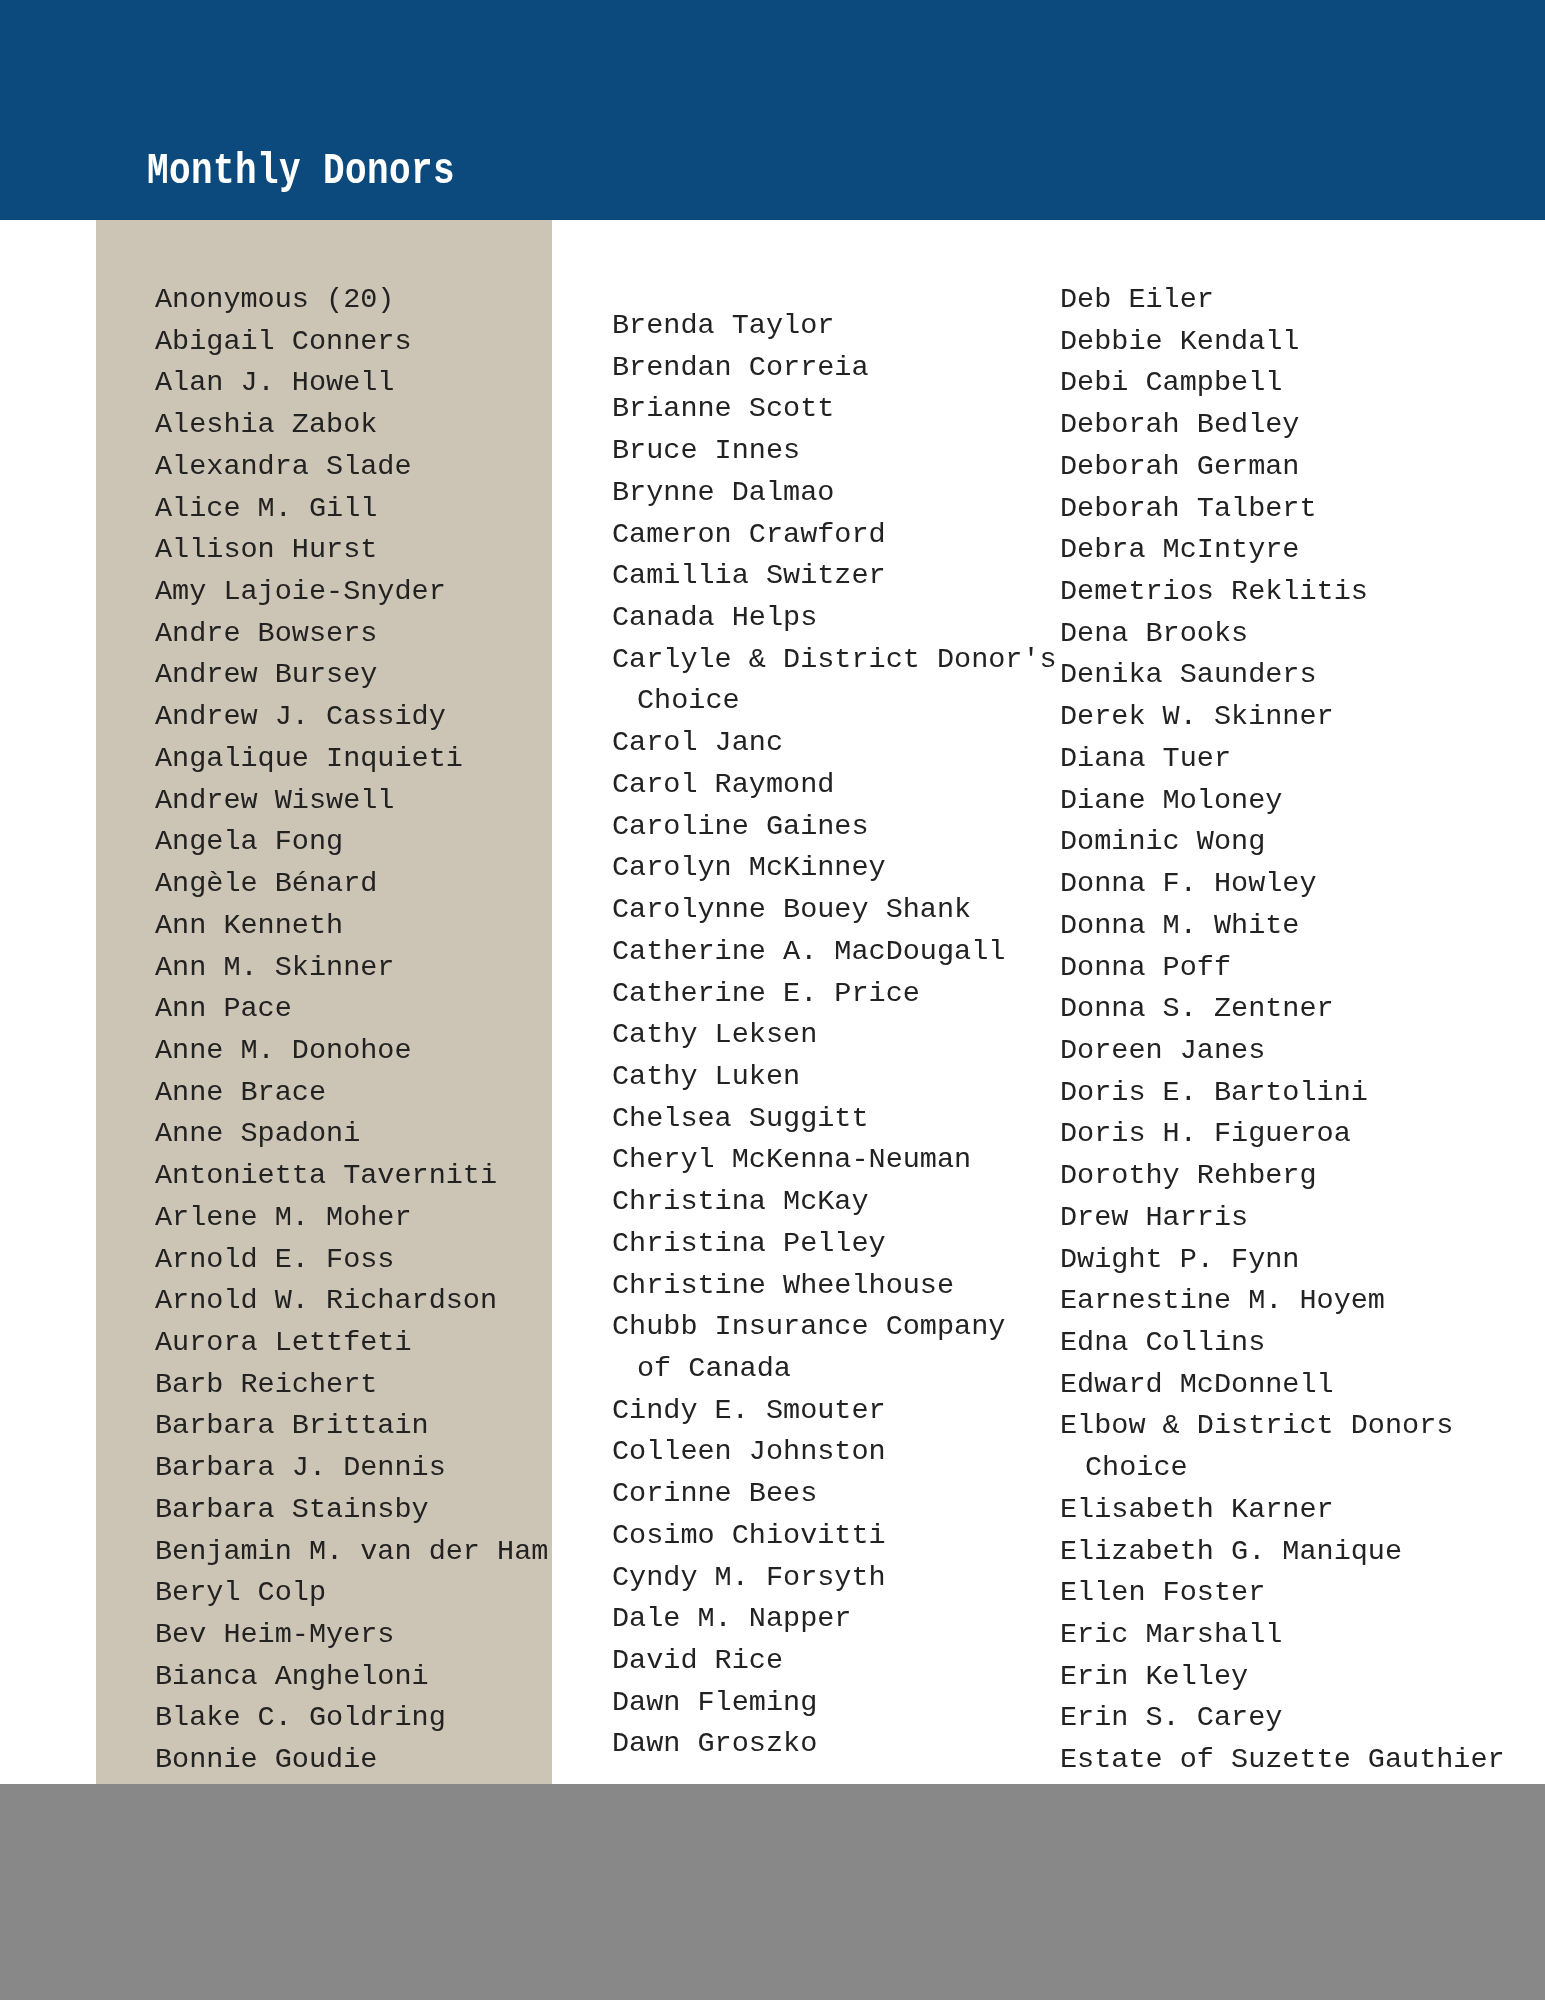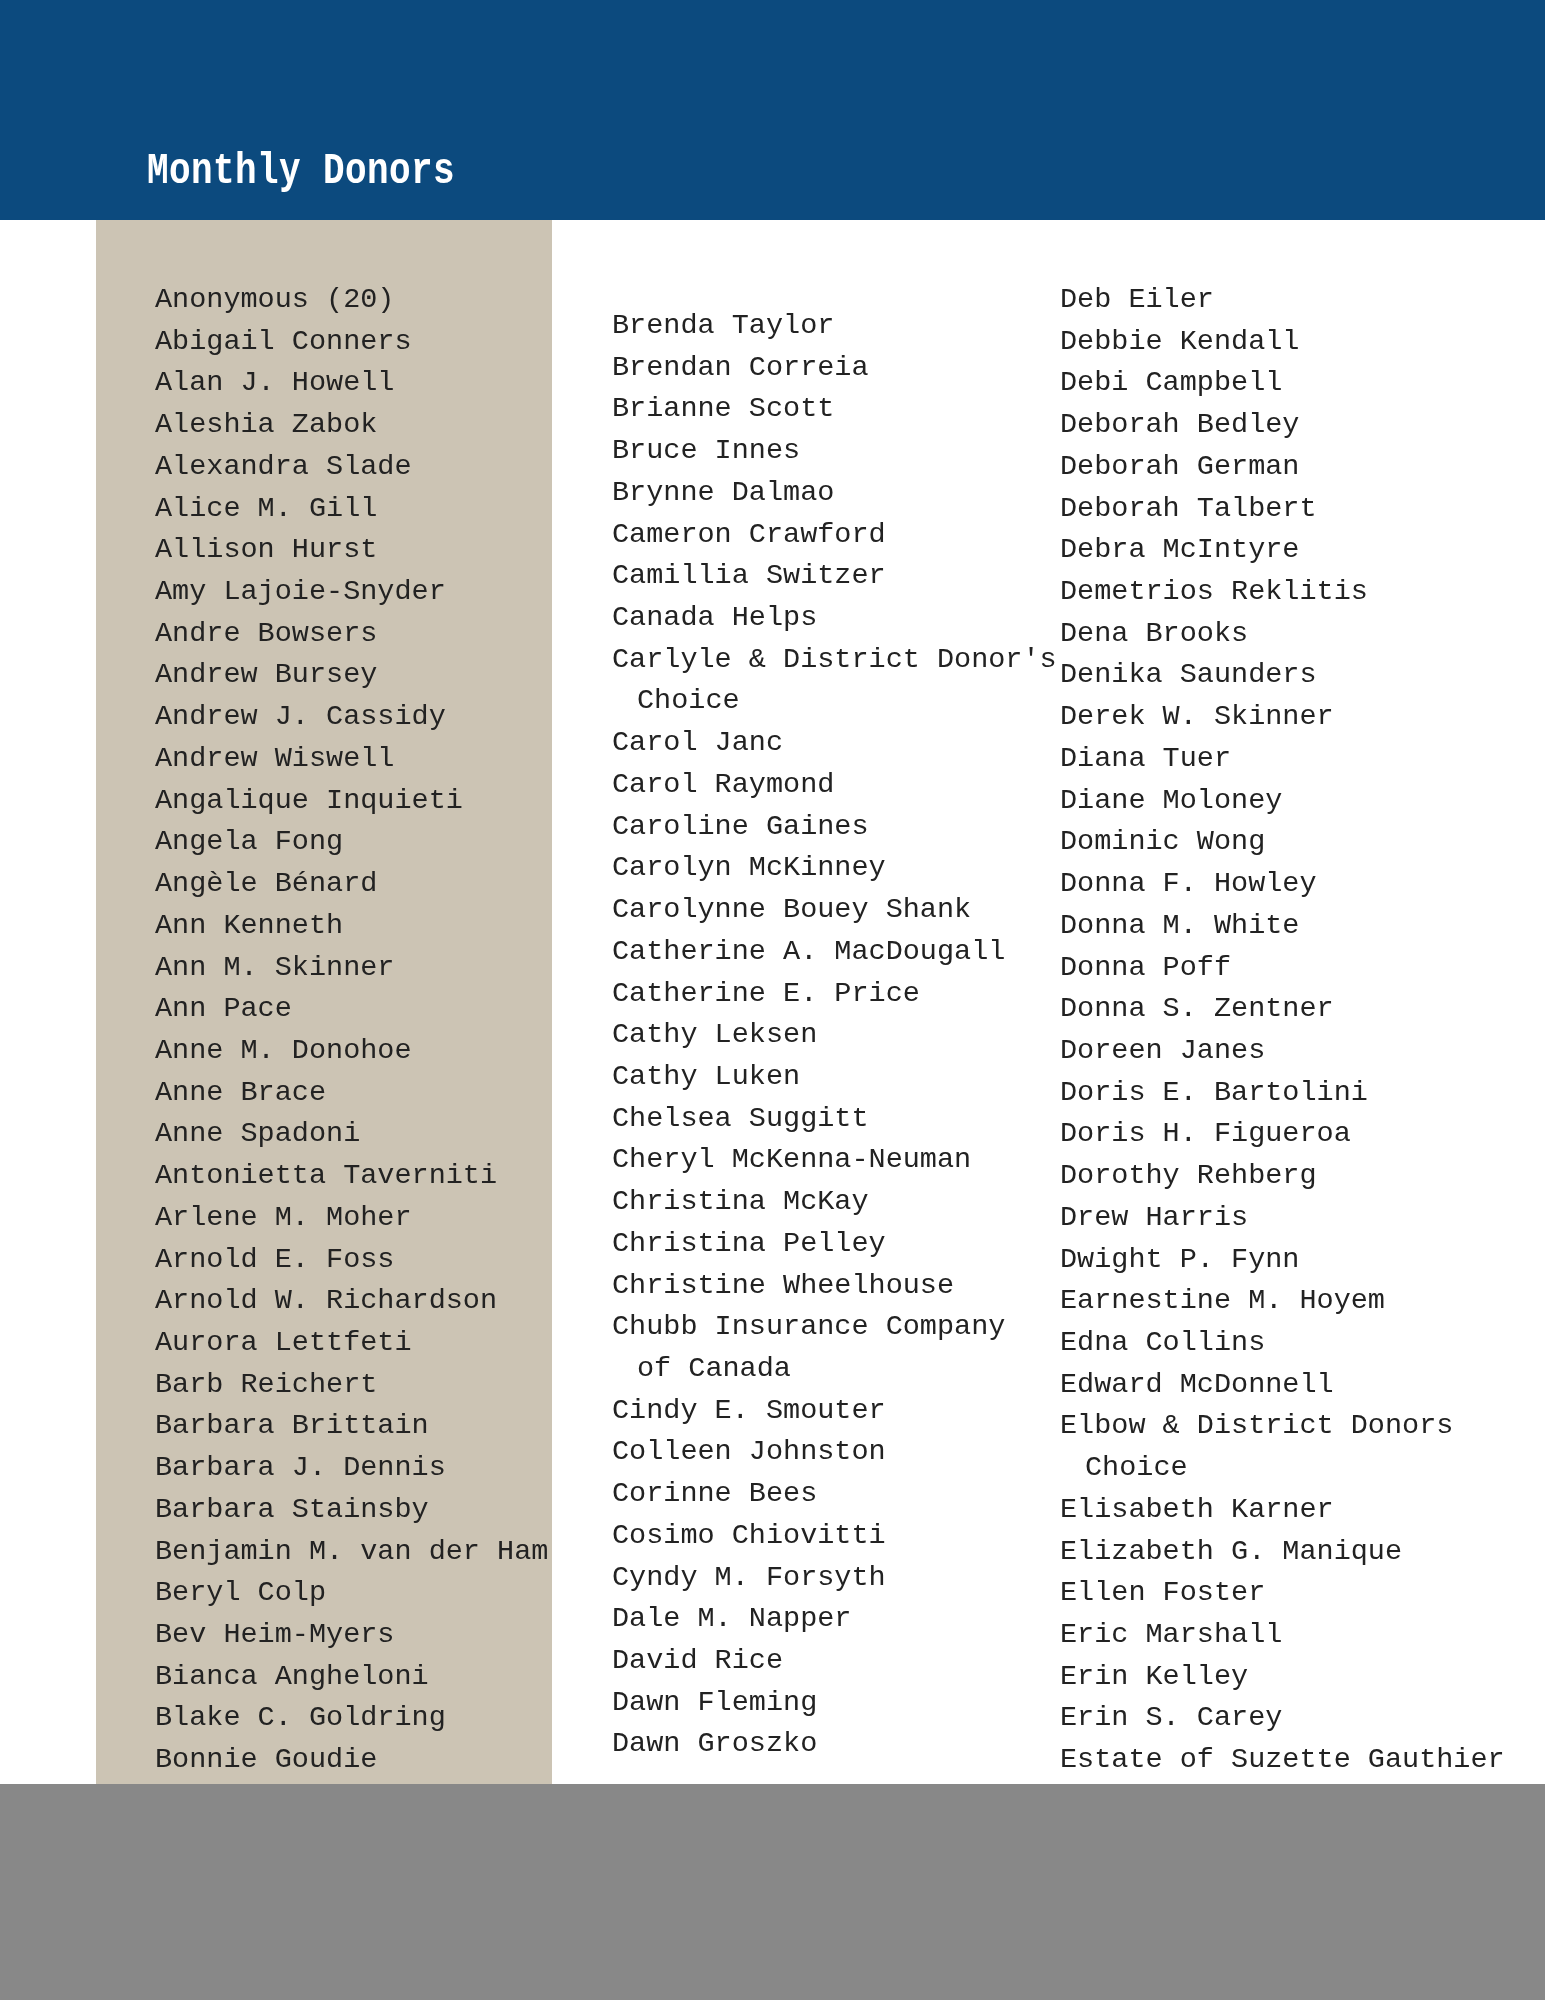--- a/index.html
+++ b/index.html
@@ -80,22 +80,22 @@
       <div class="donor-line">Abigail Conners</div>
       <div class="donor-line">Alan J. Howell</div>
       <div class="donor-line">Aleshia Zabok</div>
       <div class="donor-line">Alexandra Slade</div>
       <div class="donor-line">Alice M. Gill</div>
       <div class="donor-line">Allison Hurst</div>
       <div class="donor-line">Amy Lajoie-Snyder</div>
       <div class="donor-line">Andre Bowsers</div>
       <div class="donor-line">Andrew Bursey</div>
       <div class="donor-line">Andrew J. Cassidy</div>
+      <div class="donor-line">Angalique Inquieti</div>
       <div class="donor-line">Andrew Wiswell</div>
-      <div class="donor-line">Angalique Inquieti</div>
       <div class="donor-line">Angela Fong</div>
       <div class="donor-line">Angèle Bénard</div>
       <div class="donor-line">Ann Kenneth</div>
       <div class="donor-line">Ann M. Skinner</div>
       <div class="donor-line">Ann Pace</div>
       <div class="donor-line">Anne M. Donohoe</div>
       <div class="donor-line">Anne Brace</div>
       <div class="donor-line">Anne Spadoni</div>
       <div class="donor-line">Antonietta Taverniti</div>
       <div class="donor-line">Arlene M. Moher</div>

